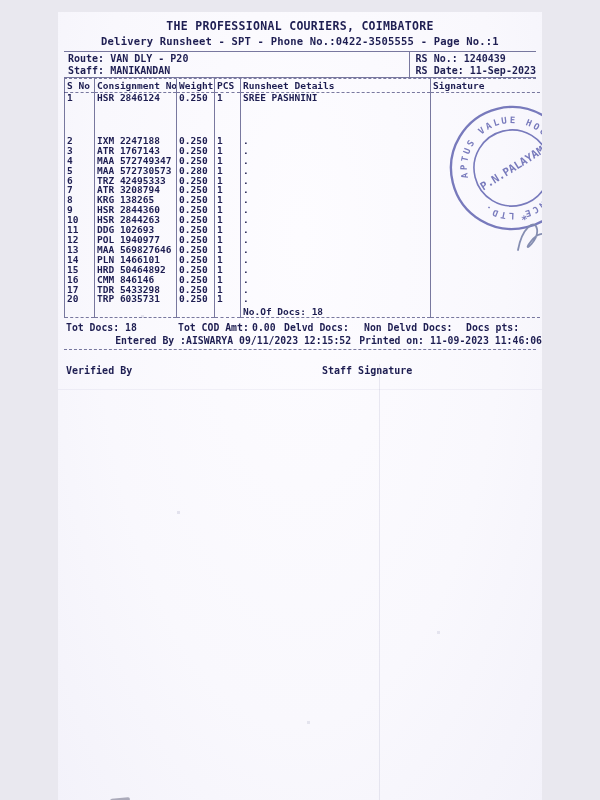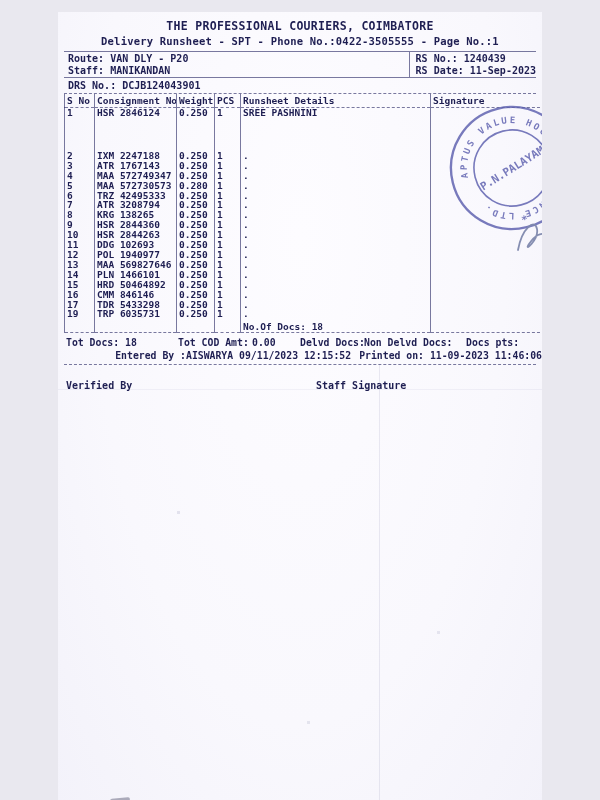--- a/index.html
+++ b/index.html
@@ -29,26 +29,26 @@
     border-bottom:1px dashed var(--line);}
   th,td{padding:0 2px;vertical-align:top;text-align:left;font-weight:700;overflow:hidden;white-space:pre;}
   th{font-size:9.5px;line-height:13px;border-bottom:1px dashed var(--line);}
   td{font-size:9.5px;line-height:9.9px;}
   th+th,td+td{border-left:1px solid var(--line);}
   tr.first-row td{padding-bottom:33px;}
   tr.docs-row td{padding-top:2px;line-height:11px;}
 
   .totals{position:relative;height:12px;margin-top:4px;font-size:9.8px;}
   .totals span{position:absolute;top:0;white-space:pre;}
-  .t1{left:8px;} .t2{left:120px;} .t3{left:194px;} .t4{left:242px;} .t5{left:306px;} .t6{left:408px;}
+  .t1{left:8px;} .t2{left:120px;} .t3{left:194px;} .t4{left:226px;} .t5{left:306px;} .t6{left:408px;}
   .entered{display:flex;gap:8px;padding-left:8px;font-size:9.8px;line-height:11px;margin-top:1px;white-space:pre;justify-content:flex-end;}
   .sep-dashed{margin:3px 6px 0;border-top:1px dashed var(--line);height:0;}
   .verify-row{position:relative;margin-top:15px;height:13px;font-size:10px;}
   .verify-row span{position:absolute;top:0;}
-  .v1{left:8px;} .v2{left:258px;text-align:center;}
+  .v1{left:8px;} .v2{left:264px;text-align:center;}
 
   .stamp{position:absolute;left:384px;top:86px;width:140px;height:140px;
     transform:rotate(-14deg);opacity:.82;}
   .stamp circle{fill:none;stroke:var(--stamp);}
   .stamp text{fill:var(--stamp);font-family:"DejaVu Sans Mono","Liberation Mono",monospace;font-weight:700;}
 
   .signature{position:absolute;left:452px;top:198px;width:95px;height:55px;}
 
   .fold-v{position:absolute;left:321px;top:352px;width:1px;height:448px;background:rgba(100,100,150,.12);}
   .fold-h{position:absolute;left:0;top:377px;width:600px;height:1px;background:rgba(100,100,150,.07);}
@@ -71,21 +71,20 @@
     <div class="info-main">
       <div class="info-left">
         <div class="info-line">Route: VAN DLY - P20</div>
         <div class="info-line">Staff: MANIKANDAN</div>
       </div>
       <div class="info-right">
         <div class="info-line">RS No.: 1240439</div>
         <div class="info-line">RS Date: 11-Sep-2023</div>
       </div>
     </div>
-    <div class="drs-line">DRS No.: DCJB124043901</div>
   </div>
 
   <table>
     <colgroup>
       <col style="width:30px">
         <col style="width:82px">
         <col style="width:38px">
       <col style="width:26px">
         <col style="width:190px">
         <col>
@@ -248,21 +247,21 @@
     <tr>
       <td>17</td>
       <td>TDR 5433298</td>
       <td>0.250</td>
       <td>1</td>
       <td>.</td>
       <td></td>
     </tr>
 
     <tr>
-      <td>19</td>
+      <td>20</td>
       <td>TRP 6035731</td>
       <td>0.250</td>
       <td>1</td>
       <td>.</td>
       <td></td>
     </tr>
   </tbody>
     <tbody>
       <tr class="docs-row">
         <td></td>

